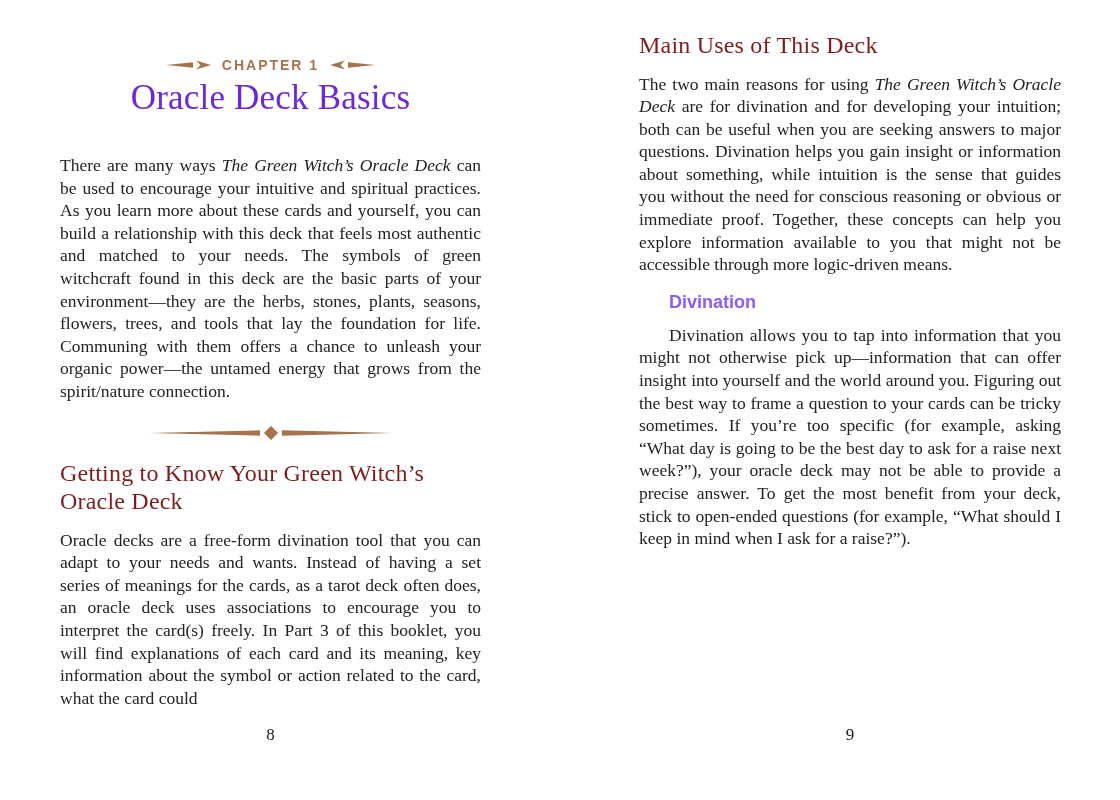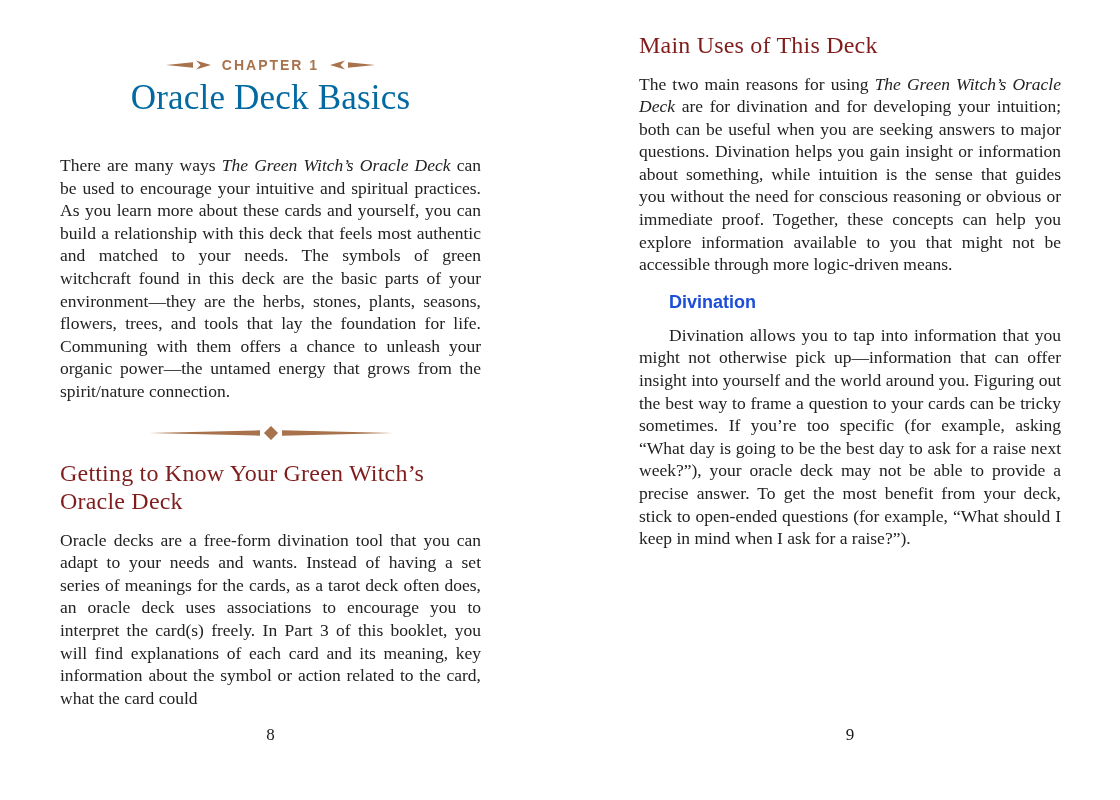--- a/index.html
+++ b/index.html
@@ -28,21 +28,21 @@
     font-weight:bold;font-size:14px;letter-spacing:2px;
     color:var(--accent);
     white-space:nowrap;
   }
   .arrow-icon{display:block;}
   .arrow-icon polygon{fill:var(--accent);}
   .arrow-flip{transform:scaleX(-1);}
 
   .chapter-title{
     font-size:35px;line-height:40px;font-weight:normal;
-    text-align:center;color:#0369a1;margin-top:5px;
+    text-align:center;color:#6d28d9;margin-top:5px;
     letter-spacing:0.2px;
   }
 
   .body-para{
     font-size:17.5px;line-height:22.6px;
     text-align:justify;color:var(--ink);
   }
   .body-para em{}
 
   .intro{margin-top:36px;}
@@ -56,21 +56,21 @@
     color:#7f1d1d;margin-top:19px;letter-spacing:0.2px;
   }
   .section-body{margin-top:13px;}
 
   .cont-para{margin-top:55px;}
   .heading-right{margin-top:31px;}
 
   .subheading{
     font-family:"Liberation Sans", sans-serif;
     font-weight:bold;font-size:18px;line-height:22px;
-    color:#1d4ed8;
+    color:#8b5cf6;
     margin:15px 0 2px 30px;
   }
   .subsection-body{text-indent:30px;margin-top:11px;font-family:Liberation Serif, serif;}
 
   .pageno{
     position:absolute;top:725px;left:0;width:100%;
     text-align:center;font-size:17px;color:#1a1a1a;
   }
 </style>
 </head>

